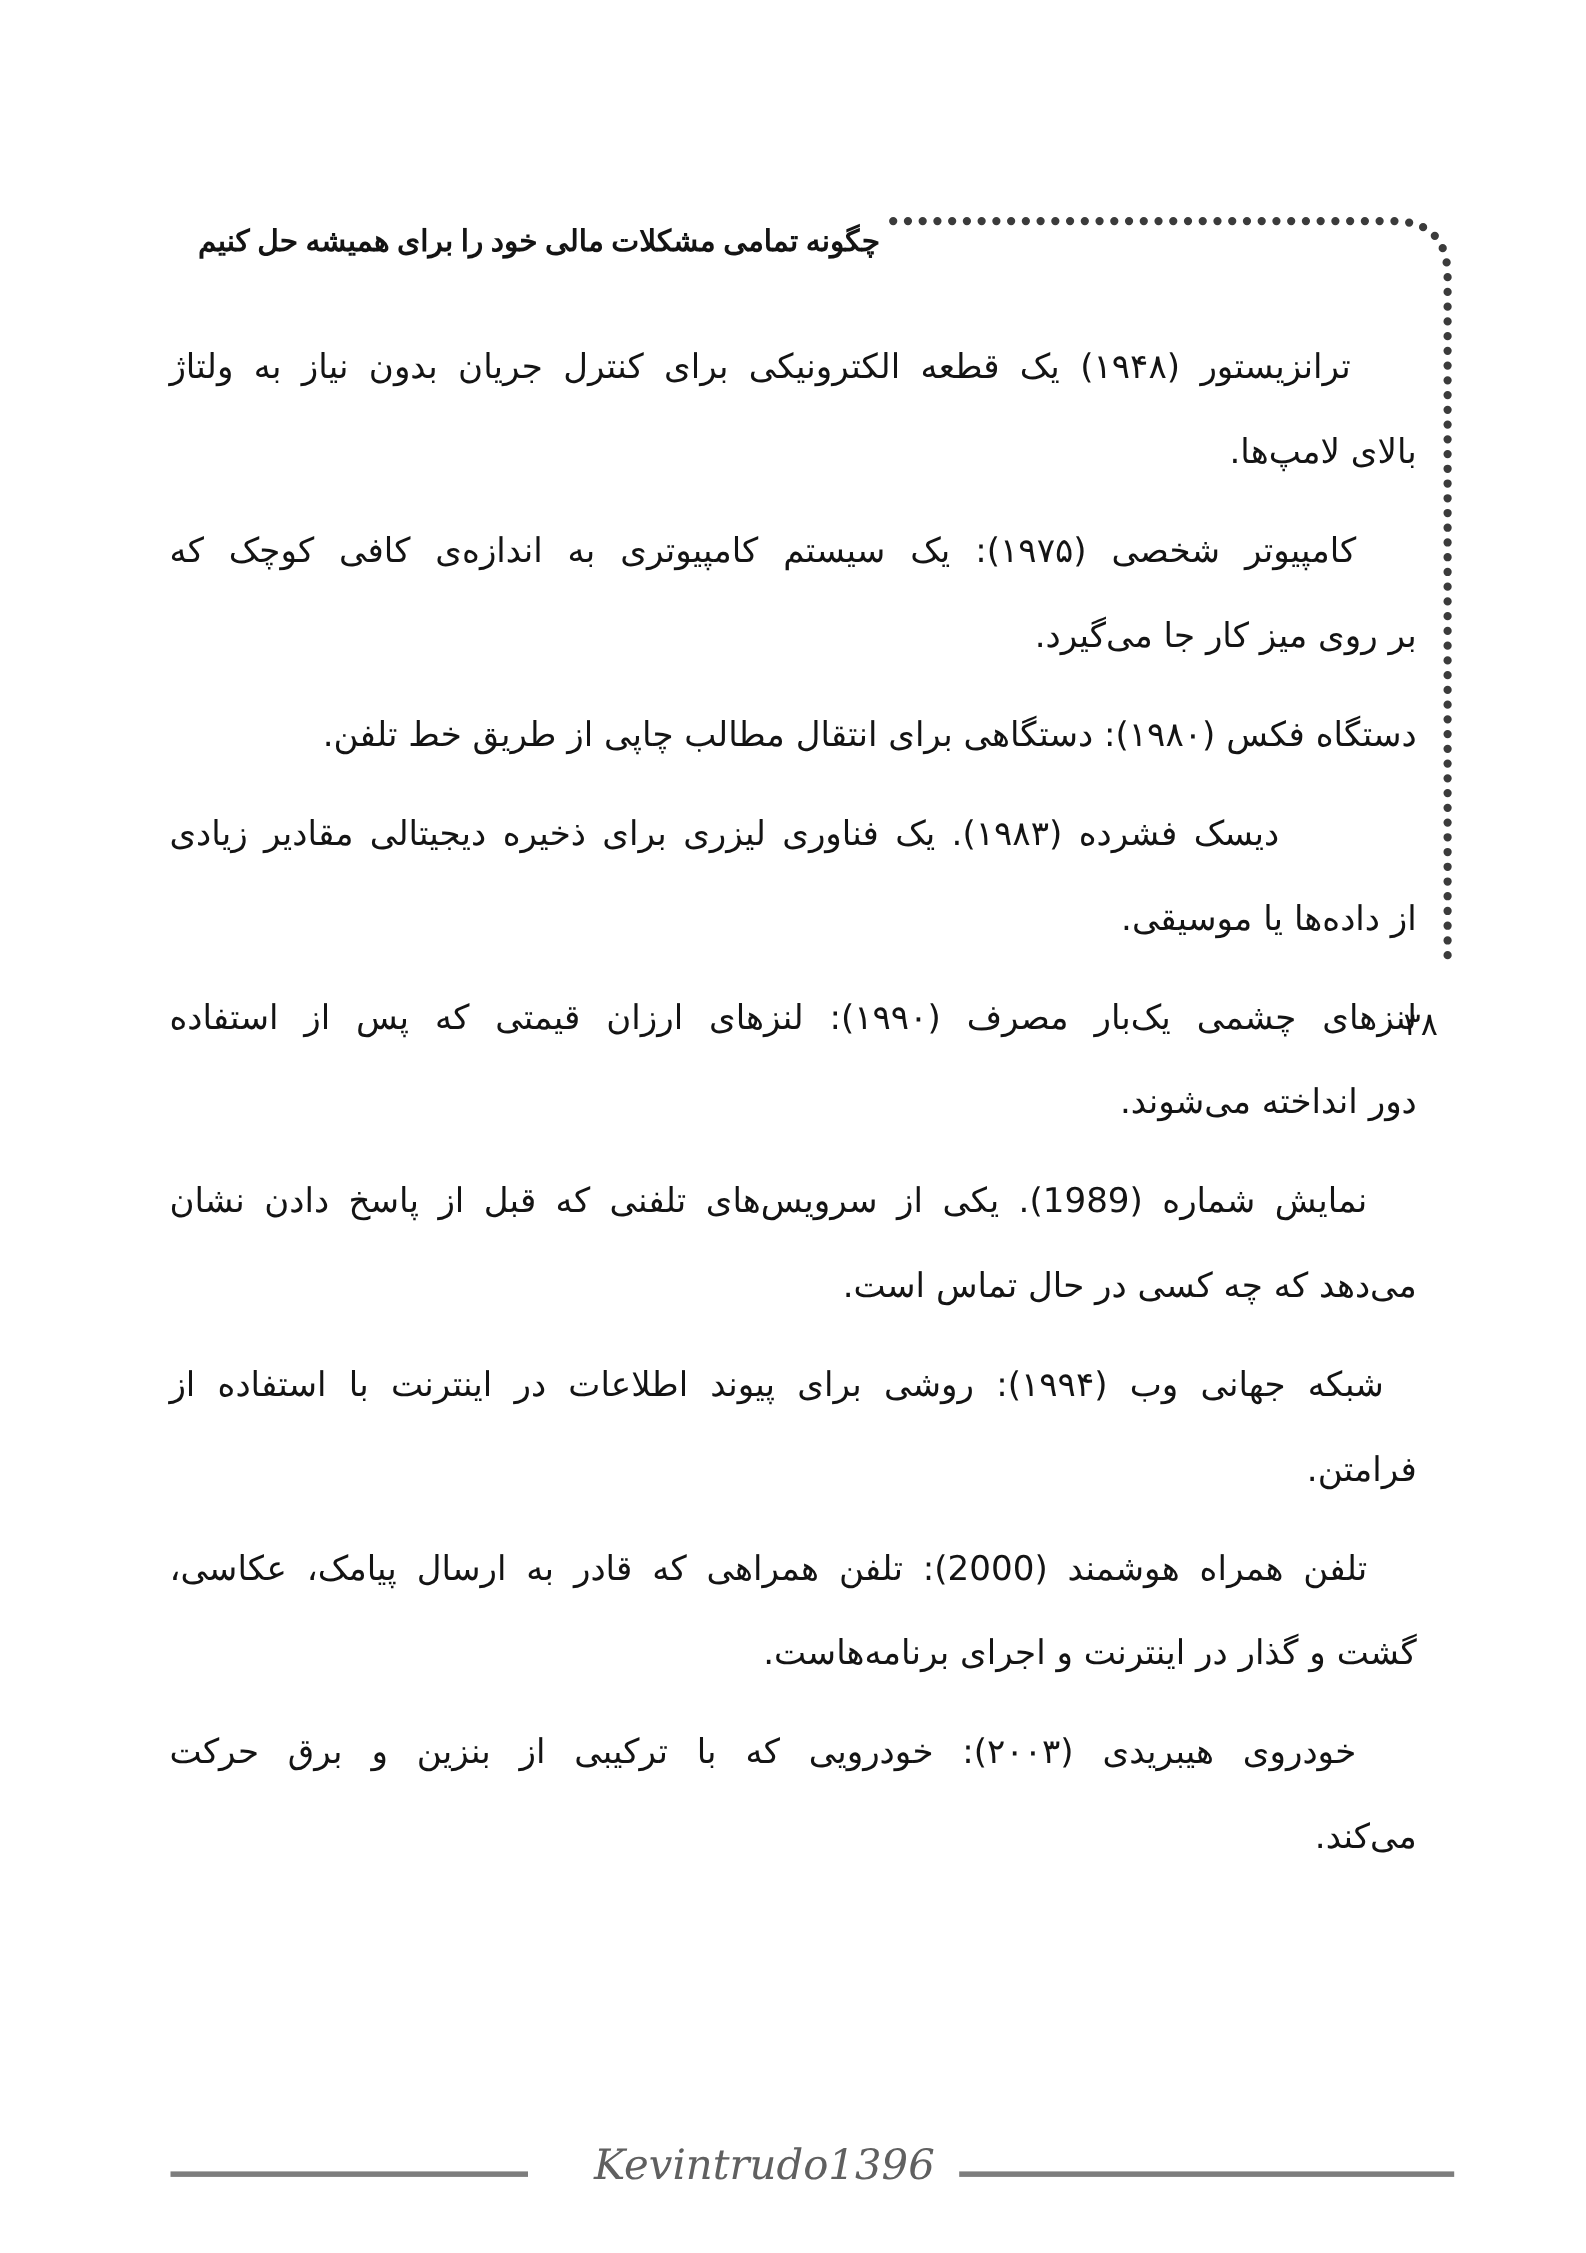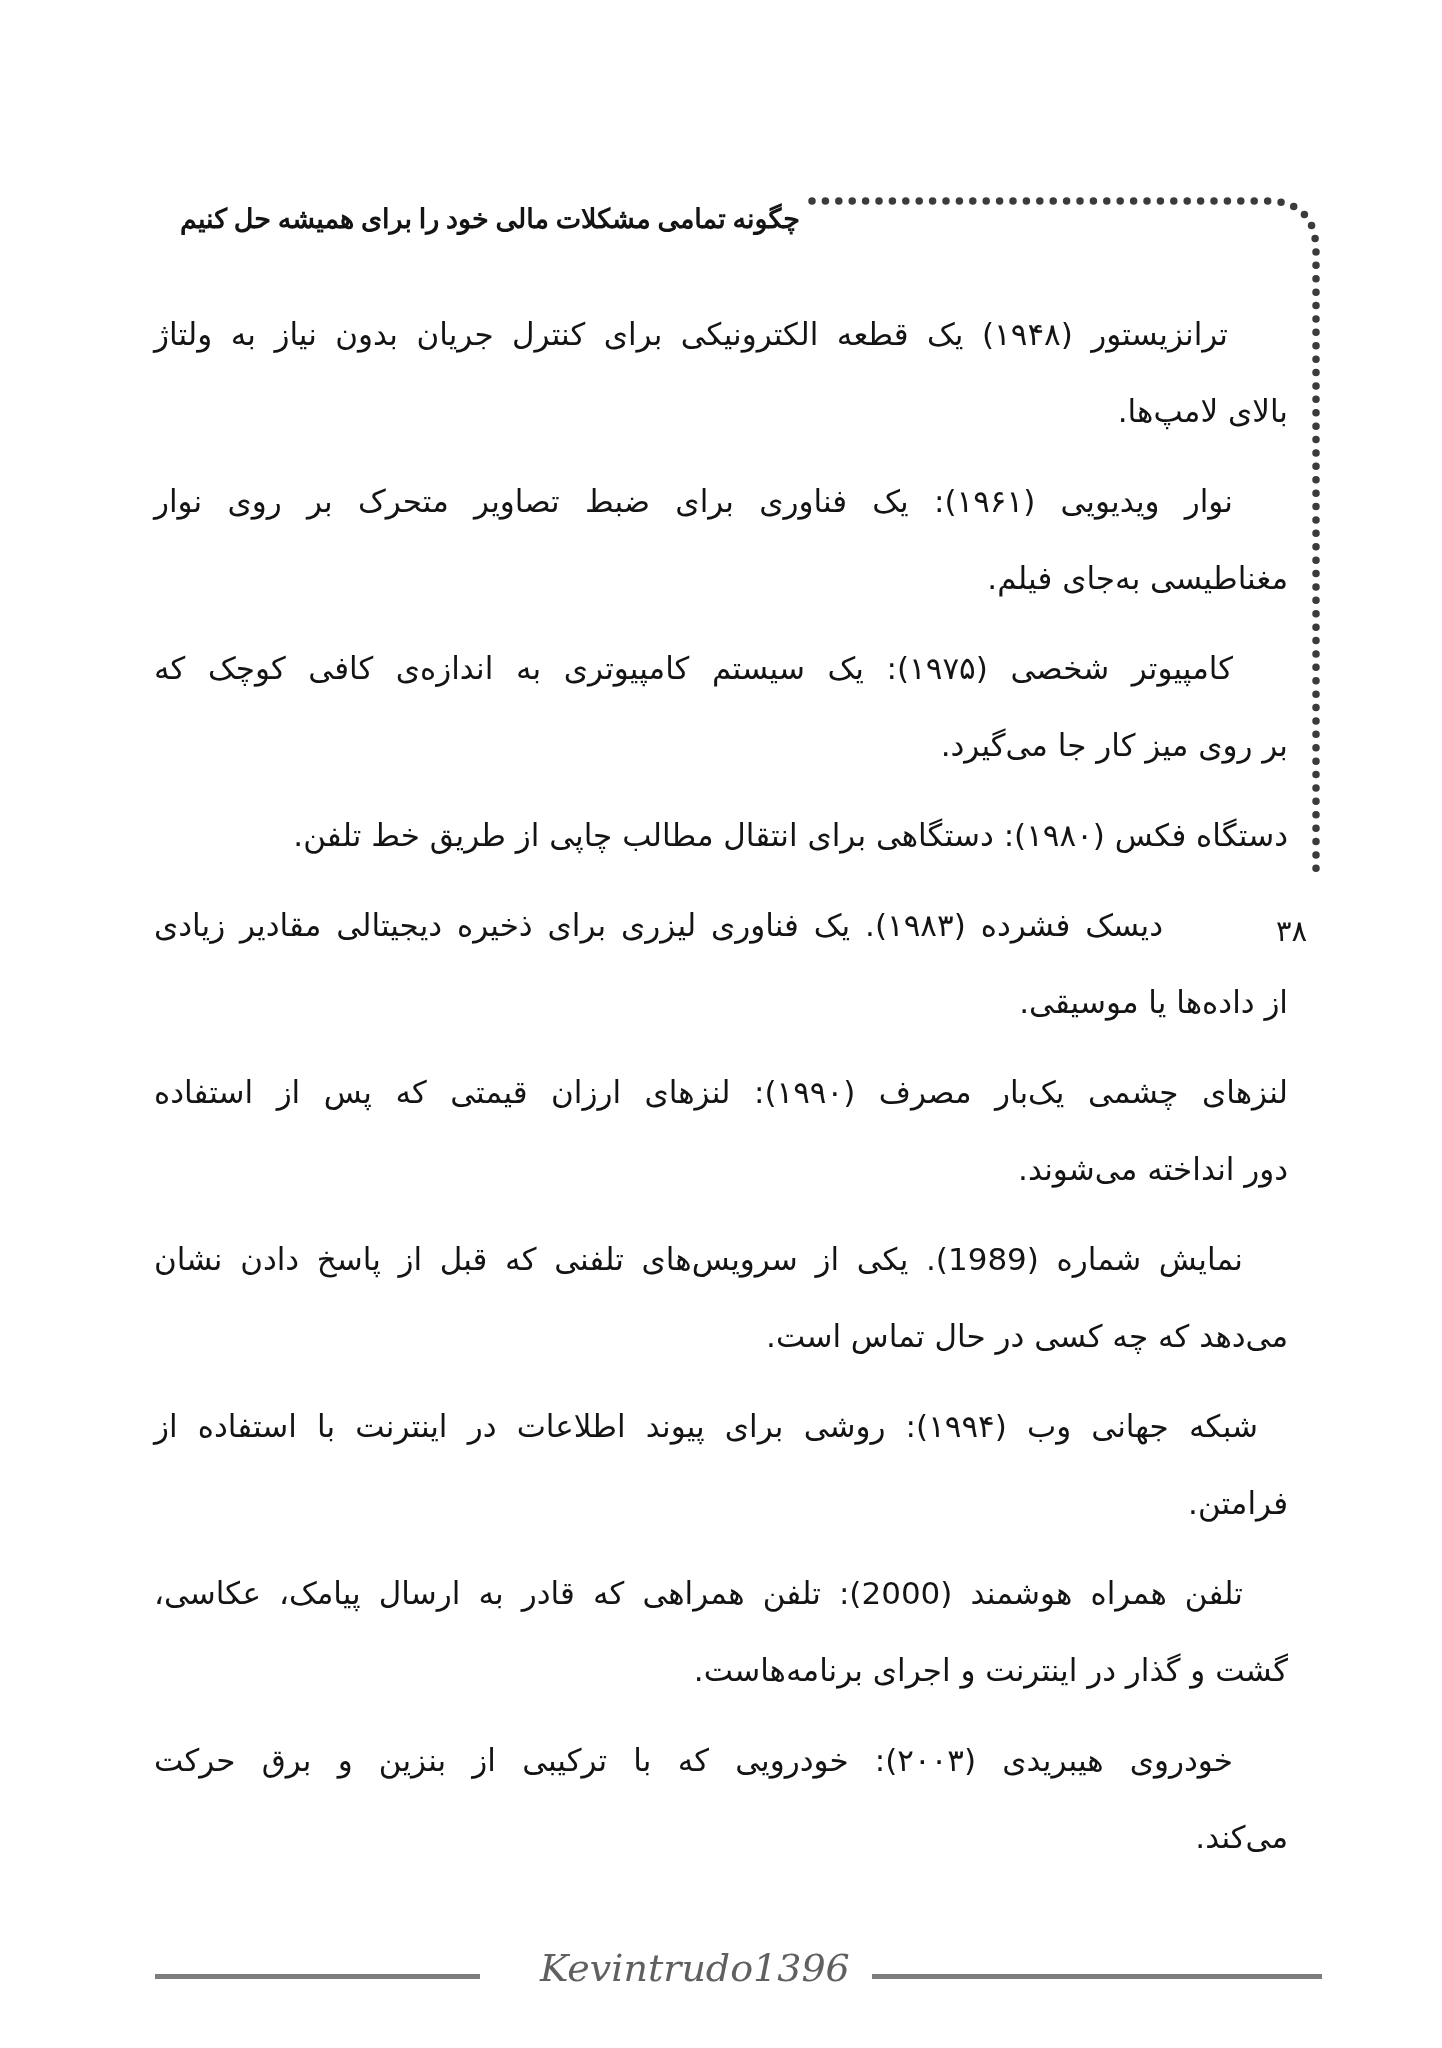--- a/index.html
+++ b/index.html
@@ -115,24 +115,20 @@
 
   <div class="page-number">۳۸</div>
 
   <div class="body-text">
 
     <div class="para">
       <div class="ln ind60">ترانزیستور (۱۹۴۸) یک قطعه الکترونیکی برای کنترل جریان بدون نیاز به ولتاژ</div>
       <div class="ln last">بالای لامپ‌ها.</div>
     </div>
 
-    <div class="para">
-      <div class="ln ind55">نوار ویدیویی (۱۹۶۱): یک فناوری برای ضبط تصاویر متحرک بر روی نوار</div>
-      <div class="ln last">مغناطیسی به‌جای فیلم.</div>
-    </div>
 
     <div class="para">
       <div class="ln ind55">کامپیوتر شخصی (۱۹۷۵): یک سیستم کامپیوتری به اندازه‌ی کافی کوچک که</div>
       <div class="ln last">بر روی میز کار جا می‌گیرد.</div>
     </div>
 
     <div class="para">
       <div class="ln last">دستگاه فکس (۱۹۸۰): دستگاهی برای انتقال مطالب چاپی از طریق خط تلفن.</div>
     </div>
 

